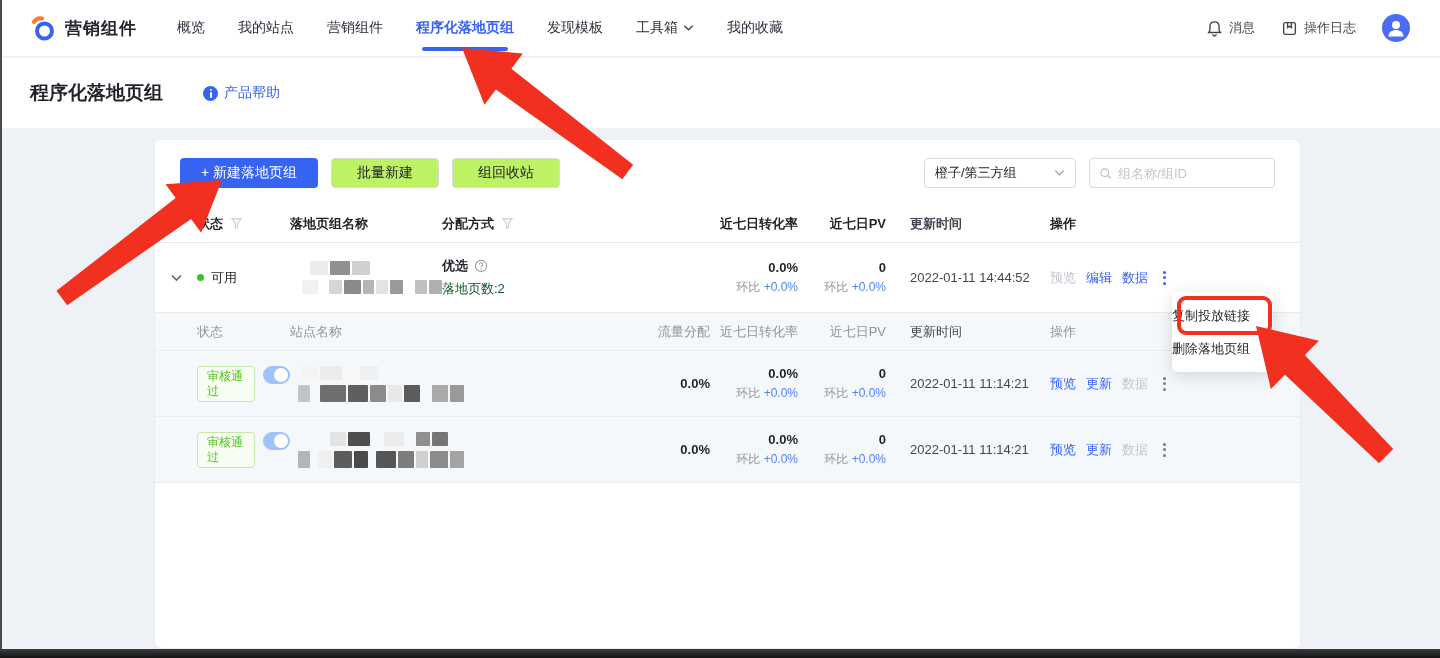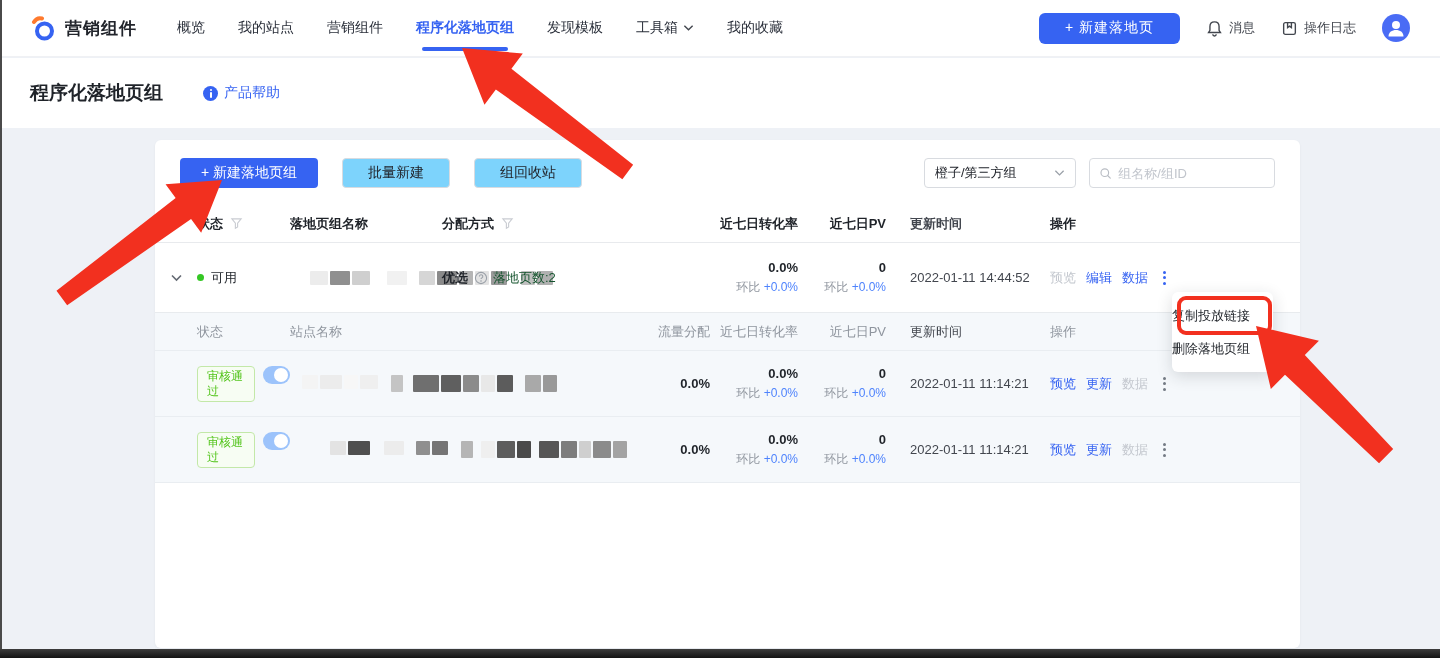--- a/index.html
+++ b/index.html
@@ -41,21 +41,21 @@
   .info-i::before { content:""; position:absolute; left:6.5px; top:3px; width:2px; height:2px; background:#fff; border-radius:50%; }
   .info-i::after { content:""; position:absolute; left:6.5px; top:6.5px; width:2px; height:5.5px; background:#fff; border-radius:1px; }
 
   
   .card {
     position:absolute; left:155px; top:140px; width:1145px; height:508px;
     background:#fff; border-radius:6px; box-shadow:0 1px 3px rgba(31,35,41,.05); z-index:3;
   }
   .toolbar { position:absolute; top:18px; left:25px; right:25px; height:30px; display:flex; align-items:center; gap:13px; }
   .btn-primary { background:#3663f2; color:#fff; font-size:14px; border:none; border-radius:4px; height:30px; padding:0 21px; cursor:pointer; }
-  .btn-outline { background:#7dd3fc; color:#21242b; font-size:14px; border:1px solid #d8dbe0; border-radius:4px; height:30px; padding:0 25px; cursor:pointer;margin-left:11px; }
+  .btn-outline { background:#bef264; color:#21242b; font-size:14px; border:1px solid #d8dbe0; border-radius:4px; height:30px; padding:0 25px; cursor:pointer; }
   .select-box {
     margin-left:auto; width:152px; height:30px; border:1px solid #d8dbe0; border-radius:4px;
     display:flex; align-items:center; padding:0 10px; font-size:13px; color:#21242b; cursor:pointer; background:#fff;
   }
   .select-box .sel-val { flex:1; }
   .search-box { width:186px; height:30px; border:1px solid #d8dbe0; border-radius:4px; display:flex; align-items:center; padding:0 9px; gap:6px; background:#fff; }
   .search-box input { border:none; outline:none; width:100%; font-size:13px; color:#42464e; font-family:inherit; }
   .search-box input::placeholder { color:#c1c5cc; }
 
   
@@ -63,21 +63,21 @@
   .subrow { display:grid; grid-template-columns:27px 93px 268px 152px 88px 88px 157px 242px; padding:0 15px; align-items:center; }
   .thead { position:absolute; top:65px; left:0; right:0; height:38px; border-bottom:1px solid #e8eaed; font-size:13px; font-weight:bold; color:#1f2329; }
   .th-flex { display:flex; align-items:center; gap:7px; }
   .al-r { text-align:right; justify-self:stretch; }
   .group-row { position:absolute; top:103px; left:0; right:0; height:70px; border-bottom:1px solid #e8ebee; font-size:13px; }
   .sub-section { position:absolute; top:173px; left:0; right:0; height:170px; background:#f5f8fb; border-radius:0; }
   .sub-head { height:38px; color:#8f959e; font-size:13px; border-bottom:1px solid #e9edf1; }
   .sub-row { height:66px; border-bottom:1px solid #e9edf1; font-size:13px; }
   .status-cell { display:flex; align-items:center; gap:7px; }
   .dot-green { width:7px; height:7px; border-radius:50%; background:#34c724; display:inline-block; }
-  .two-line { display:flex; gap:5px; }
+  .two-line { display:flex; flex-direction:column; gap:5px; }
   .metric { display:flex; flex-direction:column; gap:4px; align-items:flex-end; }
   .metric .v { font-weight:bold; color:#1f2329; font-size:13px; }
   .metric .cmp { font-size:12px; color:#8f959e; }
   .metric .cmp b { color:#4e83fd; font-weight:normal; }
   .bold-v { font-weight:bold; color:#1f2329; }
   .time-cell { padding-left:24px; color:#42464e; }
   .actions { display:flex; align-items:center; gap:10px; padding-left:7px; }
   .lnk { color:#3663f2; cursor:pointer; white-space:nowrap; }
   .lnk.disabled { color:#c3c7ce; cursor:default; }
   .more-dots { display:inline-flex; flex-direction:column; gap:2.5px; padding:3px 5px; cursor:pointer; }
@@ -143,21 +143,20 @@
       <span>工具箱</span>
       <svg class="icon" width="11" height="8" viewBox="0 0 12 8">
         <polyline points="1.5,1.5 6,6 10.5,1.5" fill="none" stroke="#42464e" stroke-width="1.5"></polyline>
       </svg>
     </div>
     <div class="nav-item">
         <span>我的收藏</span>
       </div>
   </nav>
   <div class="top-right">
-    <button class="btn-primary-lg">+ 新建落地页</button>
     <div class="icon-label">
       <svg class="icon" width="17" height="17" viewBox="0 0 16 16">
         <path d="M8 1.8 C5.4 1.8 3.7 3.7 3.7 6.2 V9.8 L2.4 11.8 H13.6 L12.3 9.8 V6.2 C12.3 3.7 10.6 1.8 8 1.8 Z" fill="none" stroke="#42464e" stroke-width="1.3"></path>
         <path d="M6.4 13.4 a1.6 1.6 0 0 0 3.2 0" fill="none" stroke="#42464e" stroke-width="1.3"></path>
       </svg>
       <span>消息</span>
     </div>
     <div class="icon-label">
       <svg class="icon" width="17" height="17" viewBox="0 0 16 16">
         <rect x="2.5" y="2.5" width="11" height="11" rx="1.6" fill="none" stroke="#42464e" stroke-width="1.3"></rect>

